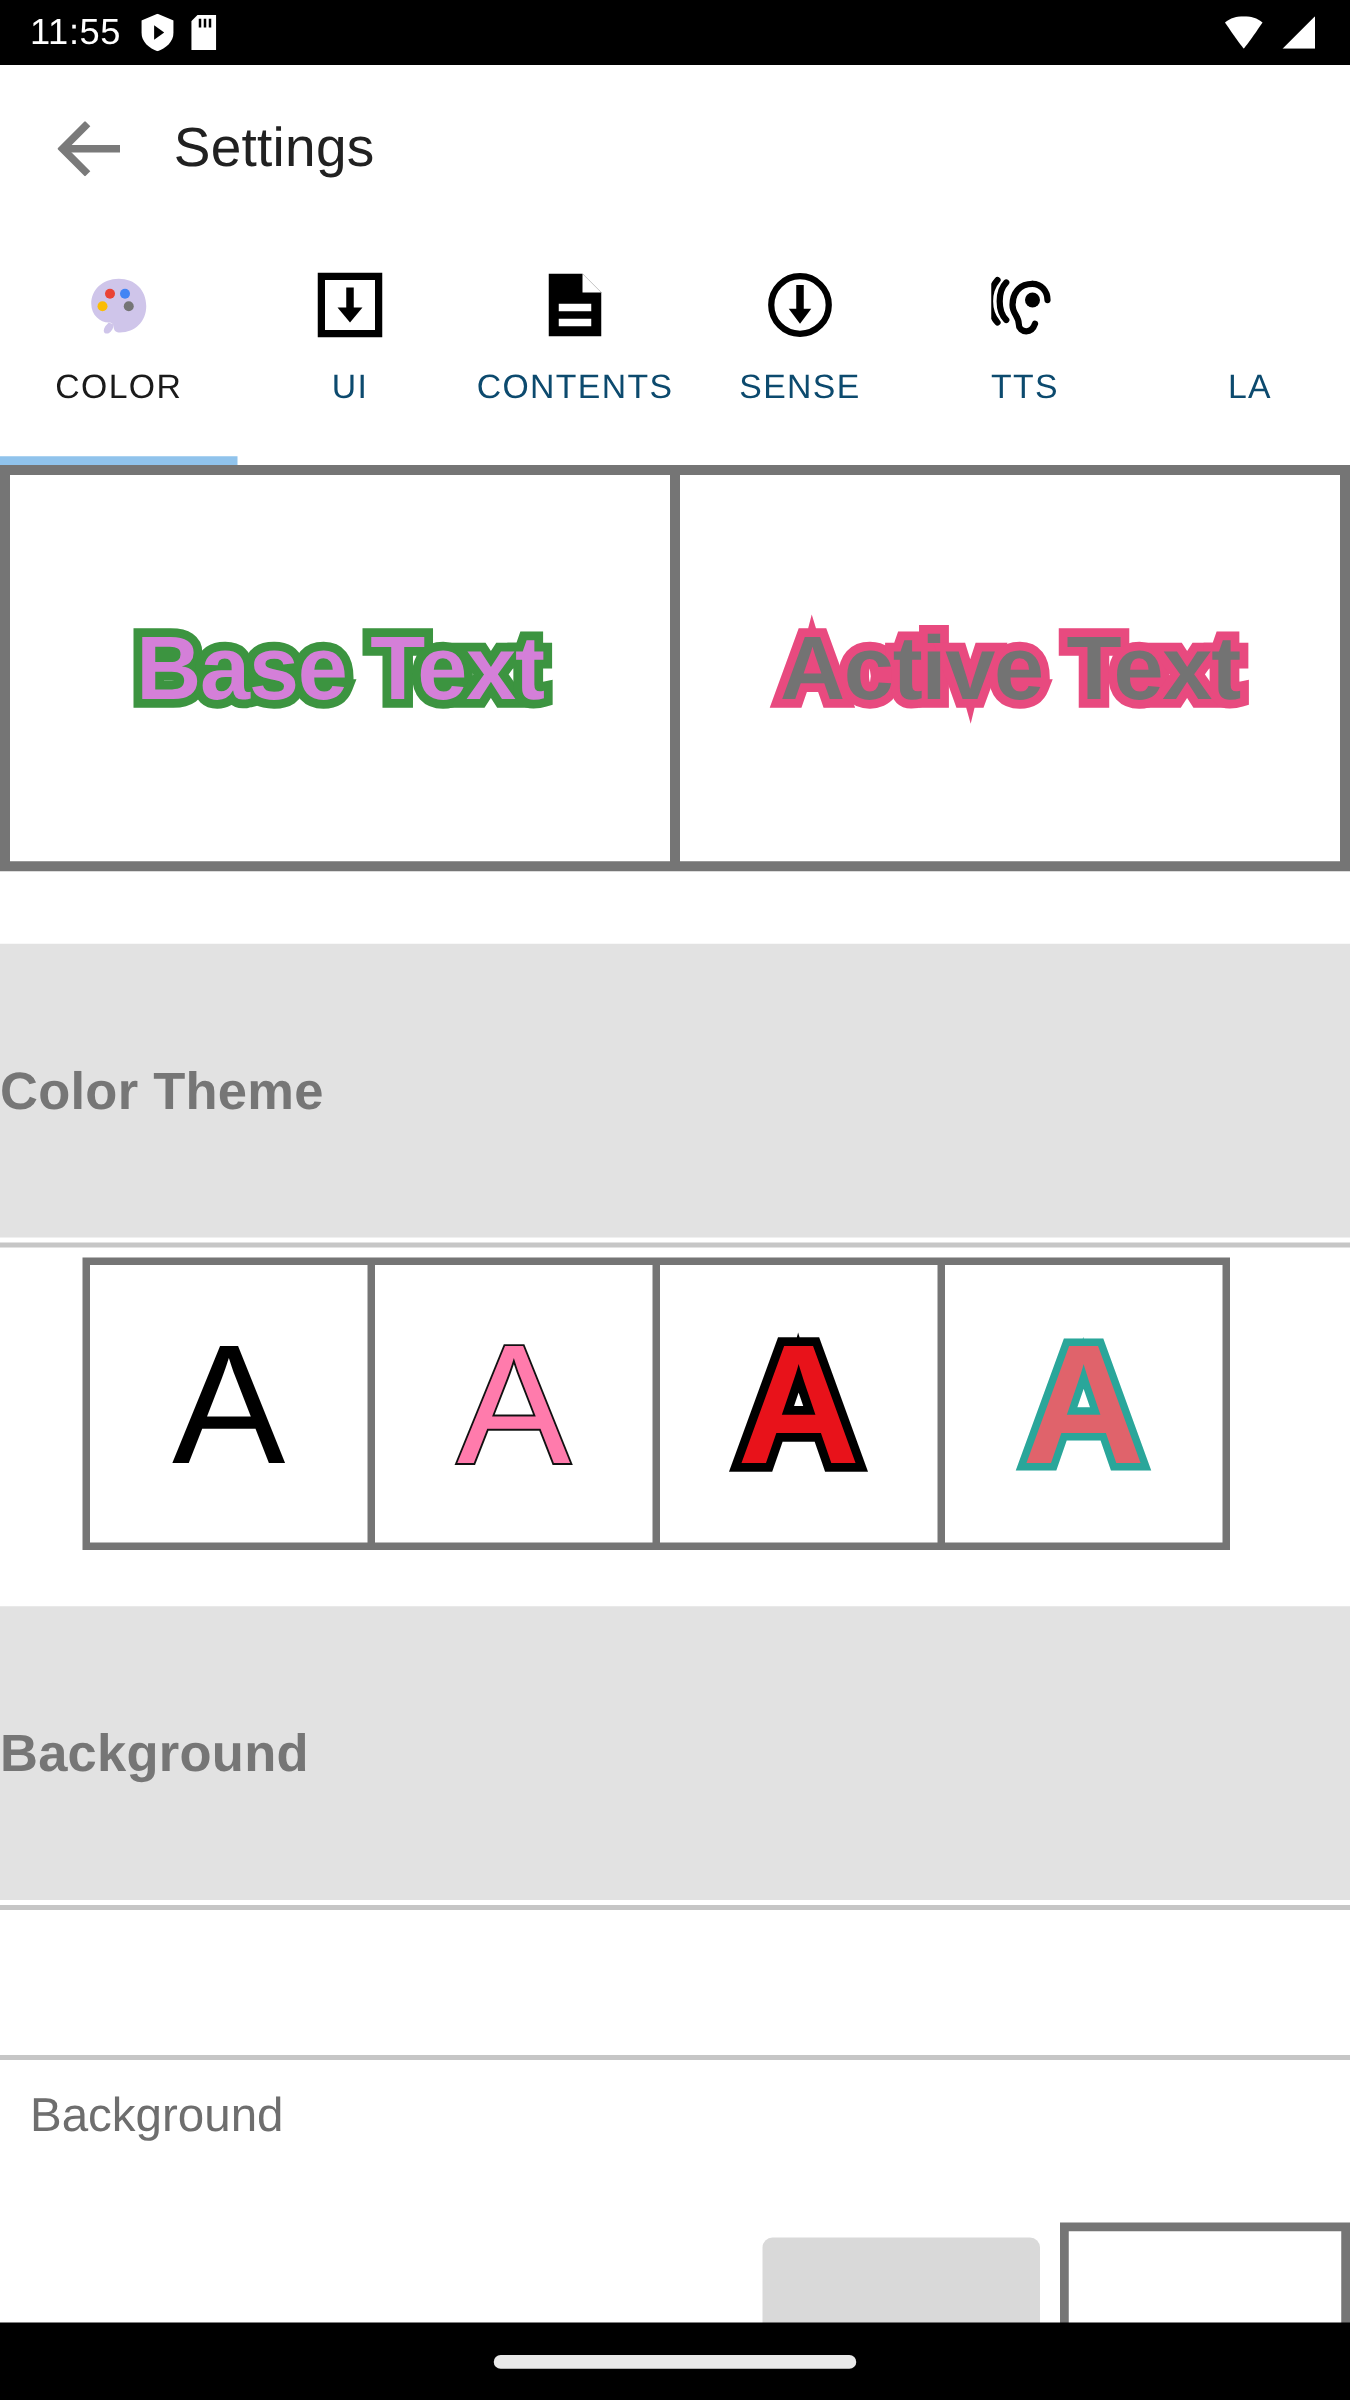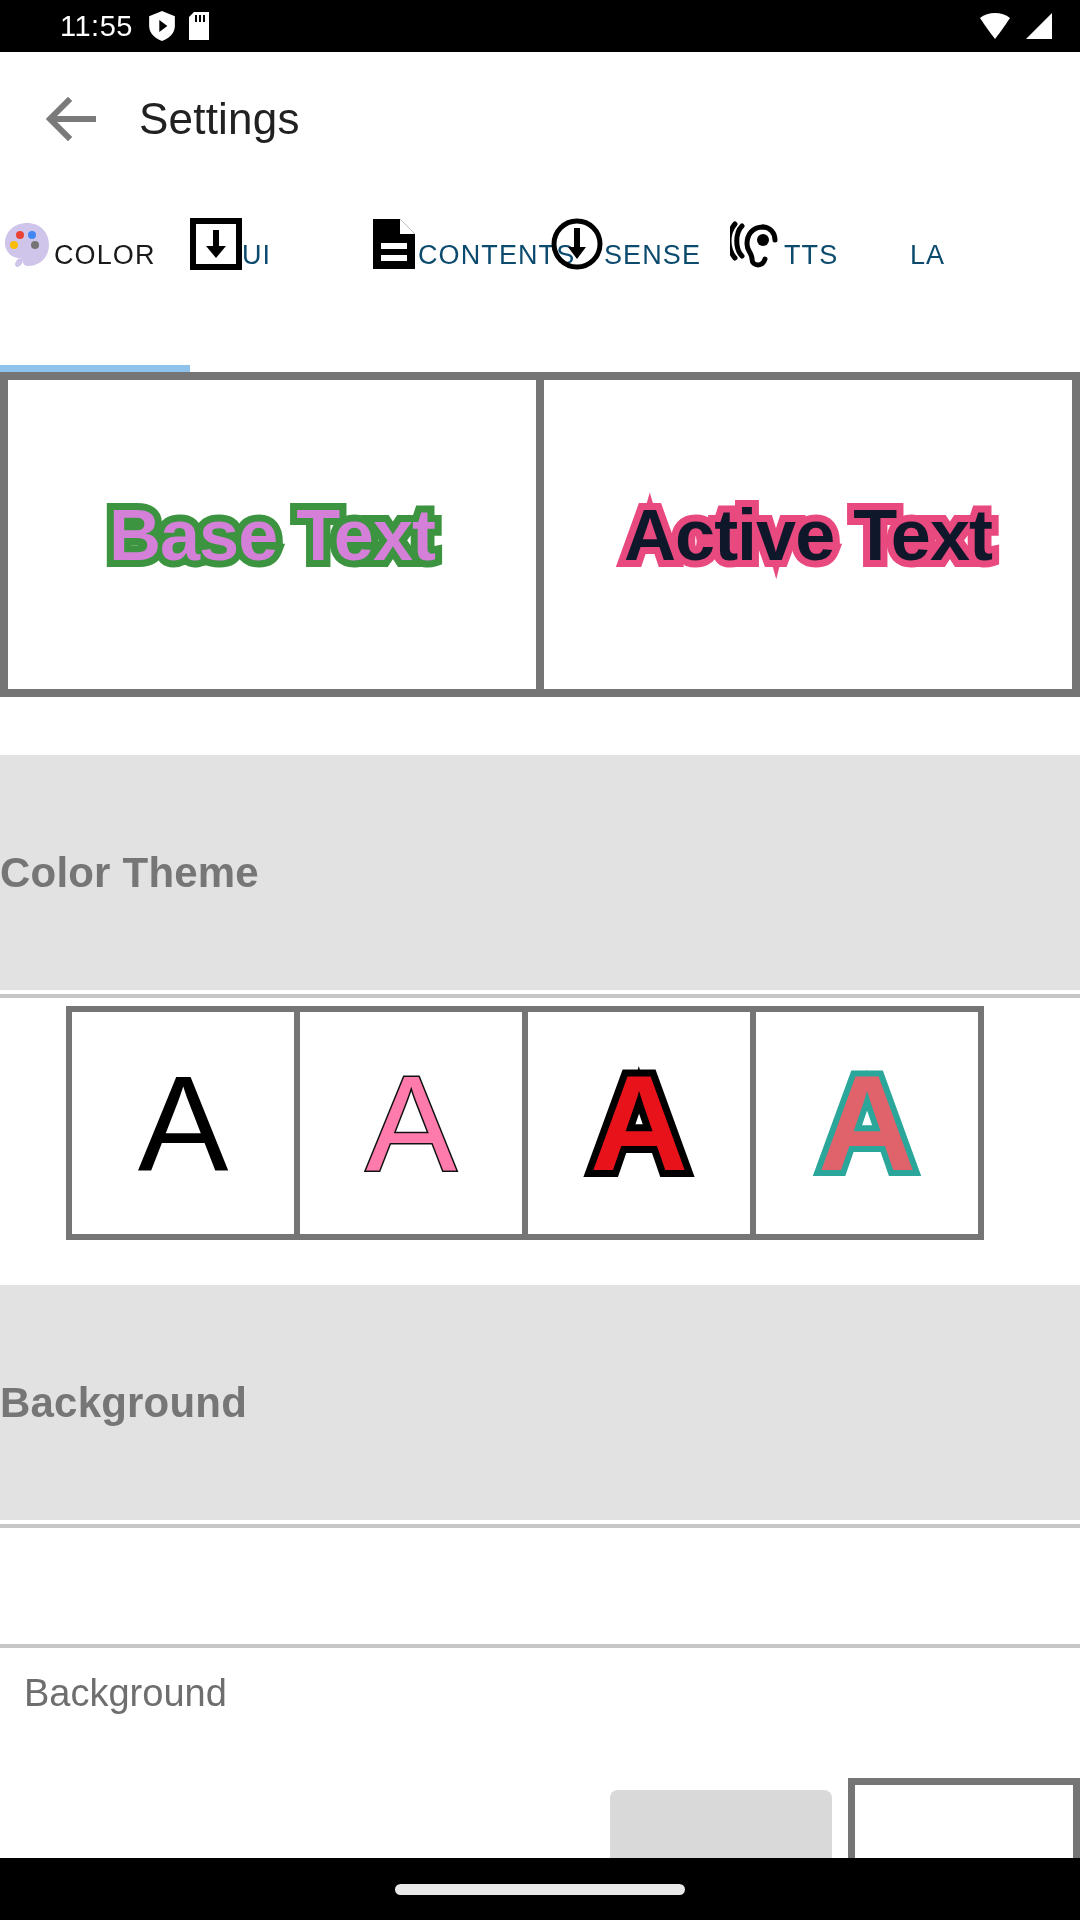--- a/index.html
+++ b/index.html
@@ -8,21 +8,21 @@
     background: #ffffff;
     font-family: "Liberation Sans", sans-serif;
     overflow: hidden;
   }
   .screen { position: relative; width: 1080px; height: 1920px; background: #fff; }
 
   
   .statusbar {
     position: absolute; left: 0; top: 0; width: 1080px; height: 52px;
     background: #000; color: #fff;
-    display: flex; align-items: center; padding-left: 36px;
+    display: flex; align-items: center;
   }
   .sb-time {
     font-size: 29px; letter-spacing: .5px; margin-left: 24px;
     font-family: "Liberation Sans", sans-serif; line-height: 1;
   }
   .sb-left-icons { display: flex; align-items: center; gap: 14px; margin-left: 16px; }
   .sb-right { margin-left: auto; display: flex; align-items: center; gap: 12px; margin-right: 26px; }
   .sb-icon { display: block; }
 
   
@@ -41,21 +41,21 @@
   }
 
   
   .tabbar {
     position: absolute; left: 0; top: 186px; width: 1080px; height: 186px;
     background: #fff; overflow: hidden;
   }
   .tabstrip { display: flex; align-items: flex-start; height: 100%; }
   .tab {
     flex: 0 0 auto;
-    display: flex; flex-direction: row; align-items: center;
+    display: flex; flex-direction: column; align-items: center;
     padding-top: 30px;
     cursor: pointer;
   }
   .tab-icon { height: 56px; display: flex; align-items: center; justify-content: center; }
   .tab-label {
     margin-top: 22px; font-size: 27px; color: #0c4a6e;
     letter-spacing: 1.1px; white-space: nowrap;
   }
   .tab.active .tab-label { color: #1a1a1a; }
   .tab-indicator {
@@ -80,21 +80,21 @@
     font-size: 72px; font-weight: 700; white-space: nowrap;
     letter-spacing: -1px;
   }
   .base-text {
     color: #d47fd8;
     -webkit-text-stroke: 14px #3c9440;
     paint-order: stroke fill;
     text-align: center;
   }
   .active-text {
-    color: #0f172a;
+    color: #737373;
     -webkit-text-stroke: 14px #e84a7f;
     paint-order: stroke fill;
   }
 
   
   .section-band {
     position: absolute; left: 0; width: 1080px;
     background: #e2e2e2;
     display: flex; align-items: center; 
   }

